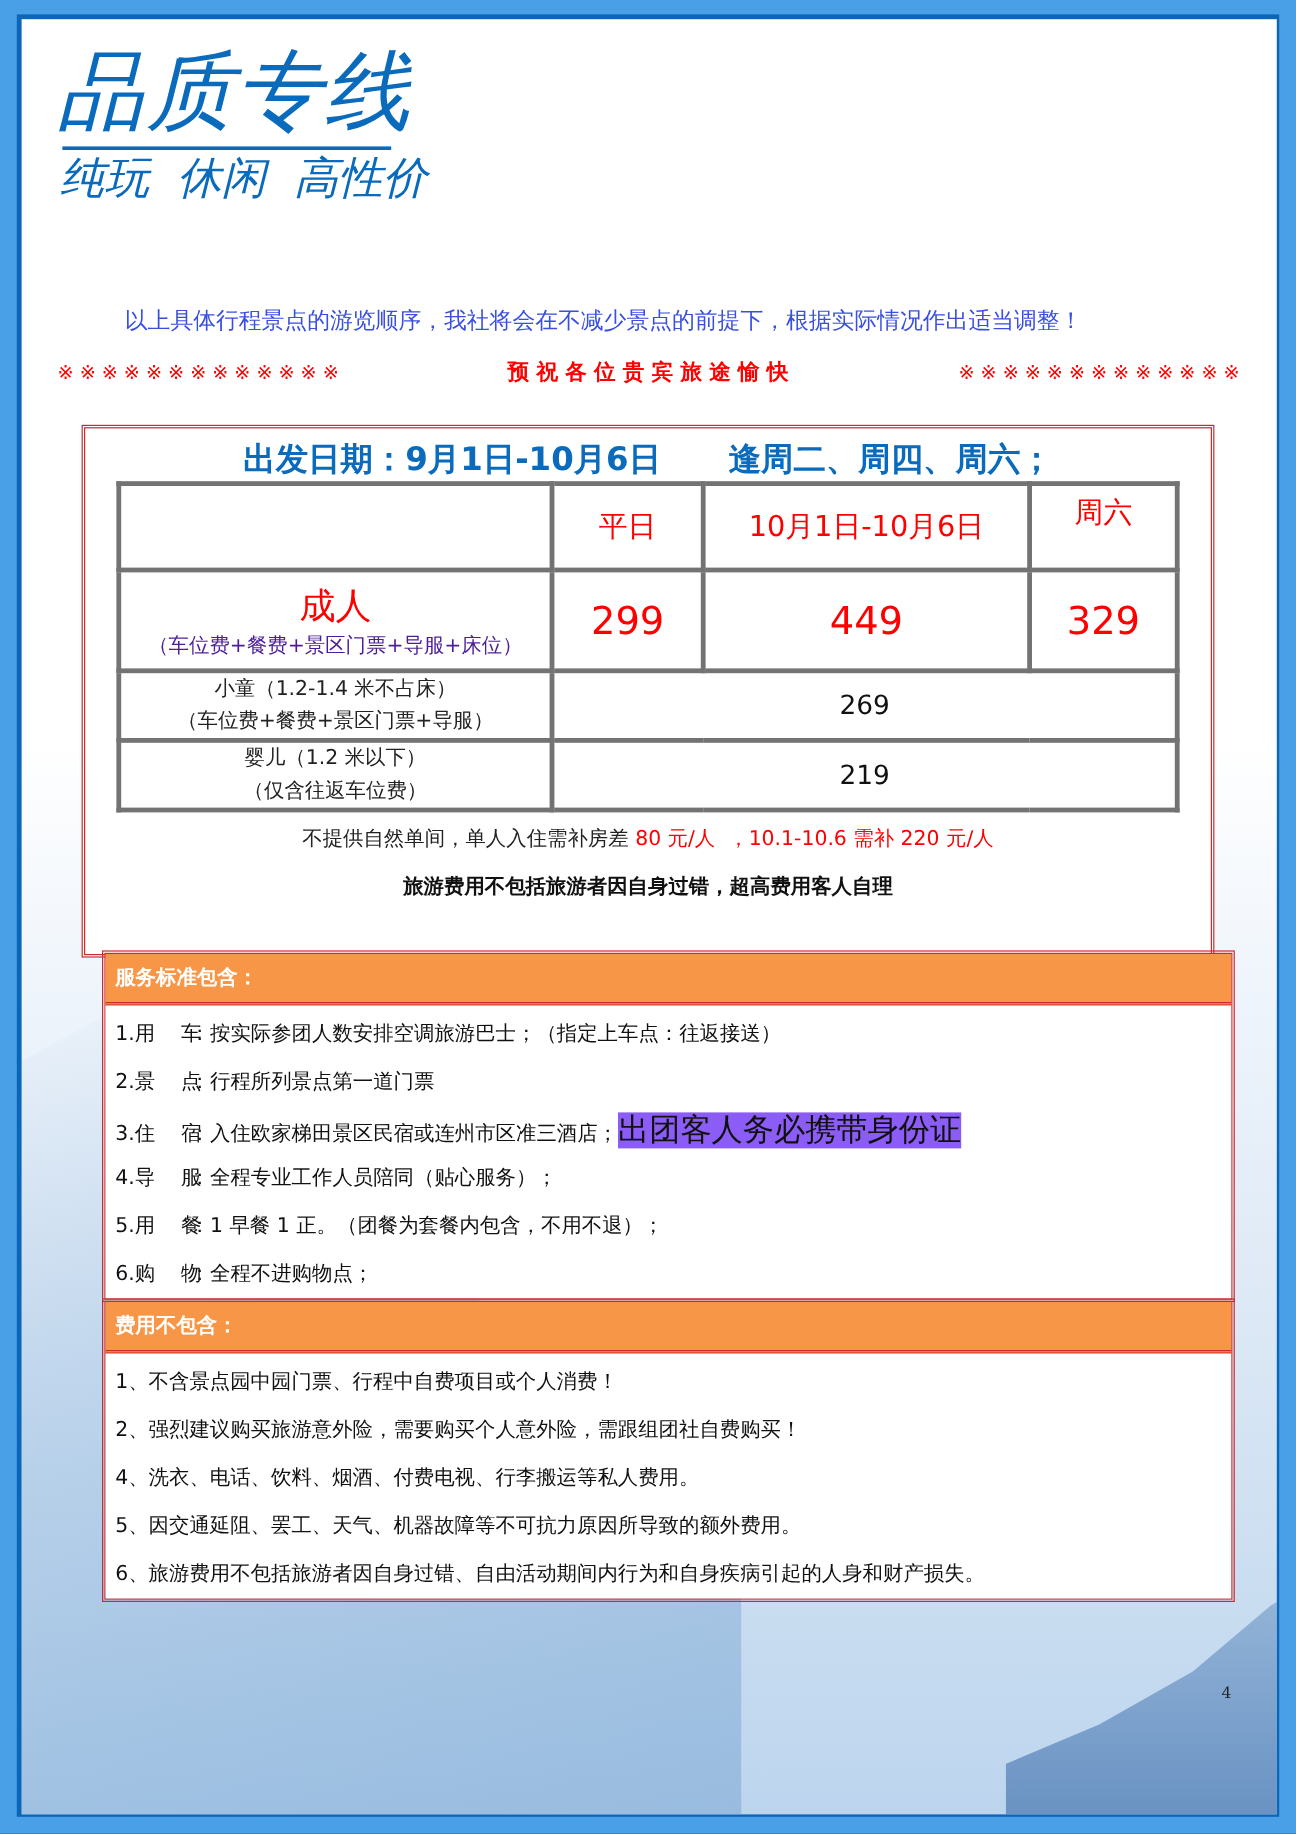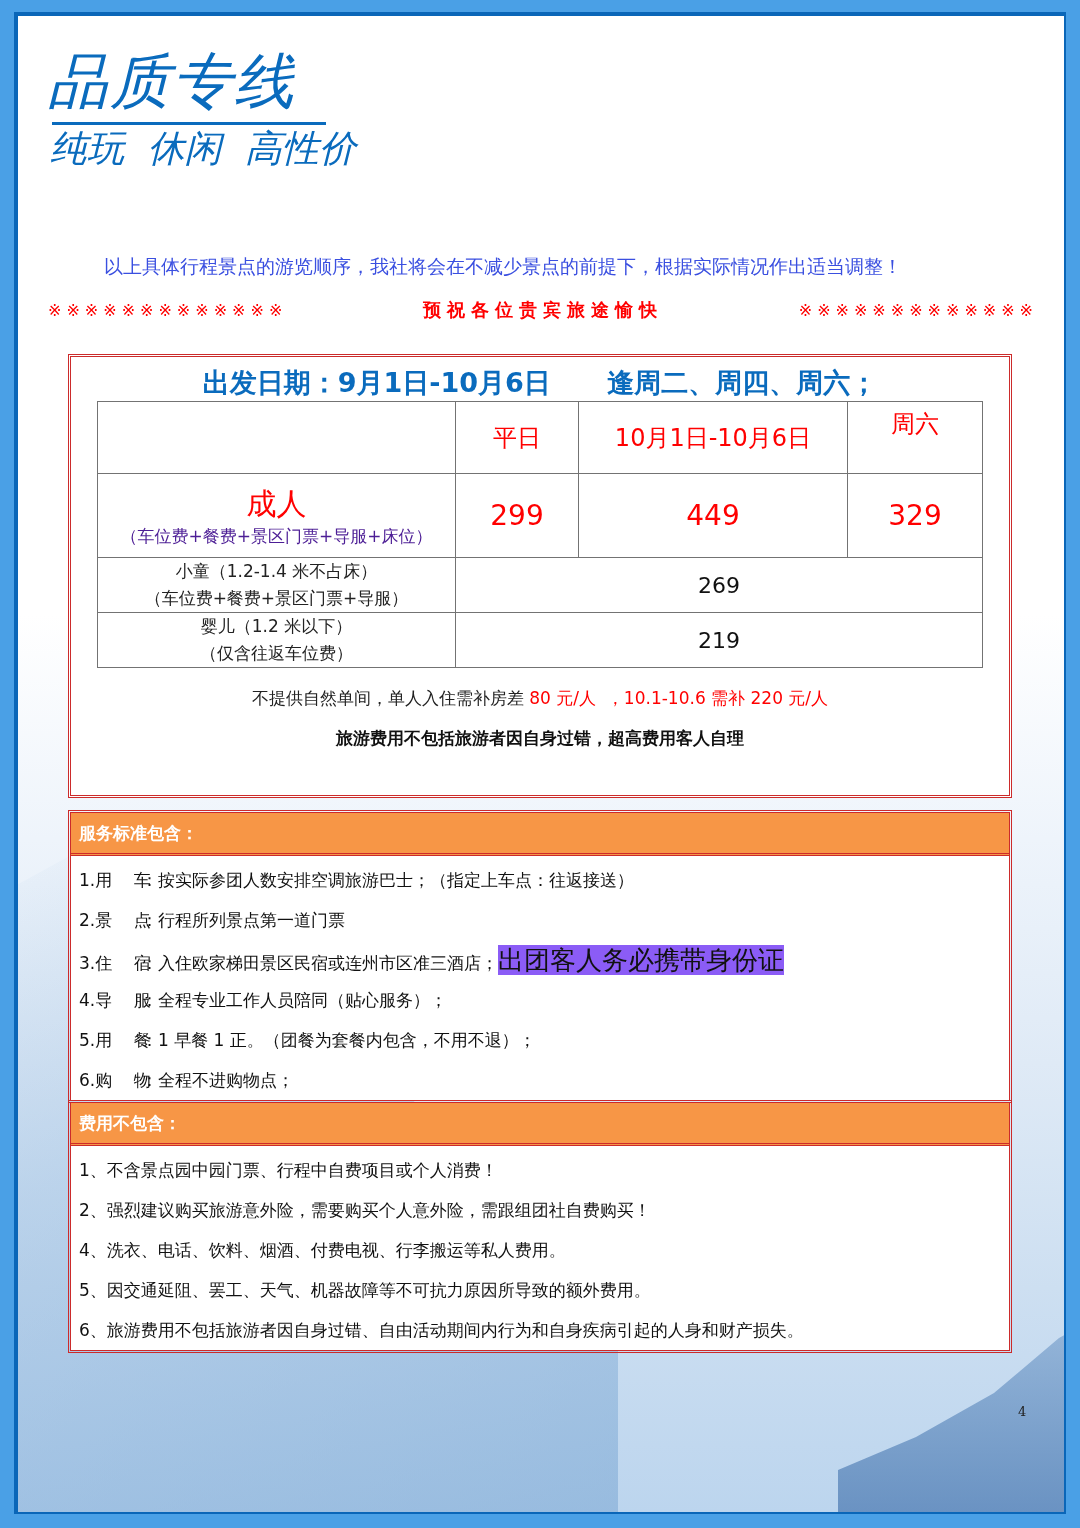--- a/index.html
+++ b/index.html
@@ -7,43 +7,43 @@
   .frame { position:absolute; left:14px; top:12px; width:1052px; height:1502px; background:#0a66b8; }
   .page { position:absolute; left:4px; top:4px; width:1046px; height:1496px; overflow:hidden;
     background: linear-gradient(180deg,#ffffff 0%,#ffffff 40%,#eef4fb 55%,#dfeaf6 70%,#cddff1 85%,#bcd5ee 100%); }
   .mountain1 { position:absolute; left:-40px; top:820px; width:640px; height:700px;
     background: linear-gradient(160deg, rgba(140,180,220,0.0) 0%, rgba(140,180,220,0.35) 40%, rgba(120,165,210,0.55) 100%);
     clip-path: polygon(0 10%, 20% 0, 45% 12%, 70% 40%, 100% 70%, 100% 100%, 0 100%); }
   .mountain2 { position:absolute; left:820px; top:1300px; width:260px; height:220px;
     background: linear-gradient(180deg, rgba(100,145,195,0.5), rgba(80,125,180,0.8));
     clip-path: polygon(100% 0, 100% 100%, 0 100%, 0 70%, 30% 55%, 60% 35%, 85% 10%); }
   .brand { position:absolute; left:30px; top:30px; }
-  .brand-title { font-size:60px; font-style:italic; color:#0a6bbd; letter-spacing:2px; line-height:72px; font-family:Liberation Sans, sans-serif; }
+  .brand-title { font-size:72px; font-style:italic; color:#0a6bbd; letter-spacing:2px; line-height:72px; font-family:Liberation Mono, monospace; }
   .brand-rule { width:274px; height:3px; background:#0a6bbd; margin:4px 0 6px 4px; }
   .brand-sub { font-size:37px; font-style:italic; color:#0a6bbd; line-height:36px; padding-left:2px; }
   .note { position:absolute; left:86px; top:238px; font-size:19px; color:#3a4fe0; font-family:"DejaVu Serif","Liberation Serif",serif; white-space:nowrap; }
   .wish { position:absolute; left:30px; top:282px; width:990px; display:flex; justify-content:space-between; align-items:center; color:#ff0000; font-size:16px; white-space:nowrap; }
   .wish .stars { letter-spacing:5px; }
   .wish .mid { font-weight:bold; font-size:18px; letter-spacing:6px; font-family:"DejaVu Serif",serif; }
   .pricebox { position:absolute; left:50px; top:338px; width:944px; height:444px; border:3px double #cc2b2b; background:#ffffff; box-sizing:border-box; }
   .pricebox .ptitle { position:absolute; left:0; right:0; top:8px; text-align:center; font-size:27px; font-weight:bold; color:#0a6bbd; white-space:nowrap; }
   table.price { position:absolute; left:26px; top:44px; width:886px; border-collapse:collapse; }
-  table.price td { border:1px solid #737373; text-align:center; vertical-align:middle; padding:0; }
+  table.price td { border:4px solid #737373; text-align:center; vertical-align:middle; padding:0; }
   .red { color:#ff0000; }
   .price .h1 { height:72px; font-size:24px; }
   .price .adult { height:84px; }
   .price .lbl-main { font-size:30px; }
   .price .lbl-sub { font-size:17px; color:#4c1d95; }
-  .price .num { font-size:28px; }
+  .price .num { font-size:32px; }
   .price .kid { height:54px; }
   .price .kid .lbl { font-size:17px; line-height:27px; color:#222; }
   .price .kid .num { font-size:22px; color:#111; }
   .pricebox .extra { position:absolute; left:0; right:0; top:330px; text-align:center; font-size:17px; color:#222; white-space:nowrap; }
   .pricebox .warn { position:absolute; left:0; right:0; top:370px; text-align:center; font-size:17px; font-weight:bold; color:#111; white-space:nowrap; }
-  .section { position:absolute; left:50px; width:944px; border:3px double #cc2b2b; box-sizing:border-box;margin-top:18px; }
+  .section { position:absolute; left:67px; width:944px; border:3px double #cc2b2b; box-sizing:border-box; }
   .section .head { background:#f79646; color:#fff; font-weight:bold; font-size:17px; height:40px; line-height:40px; padding-left:8px; border-bottom:3px double #cc2b2b; }
   .section .body { background:#fff; padding:4px 8px 0 8px; }
   .section .row { font-size:17px; color:#111; height:40px; line-height:40px; white-space:nowrap; }
   .section .row .k { display:inline-block; width:62px; }
   .hl { background:#8b5cf6; font-size:26px; }
   .pagenum { position:absolute; left:1000px; top:1388px; font-size:13px; color:#222; font-family:"DejaVu Serif",serif; }
 </style>
 </head>
 <body>
 

